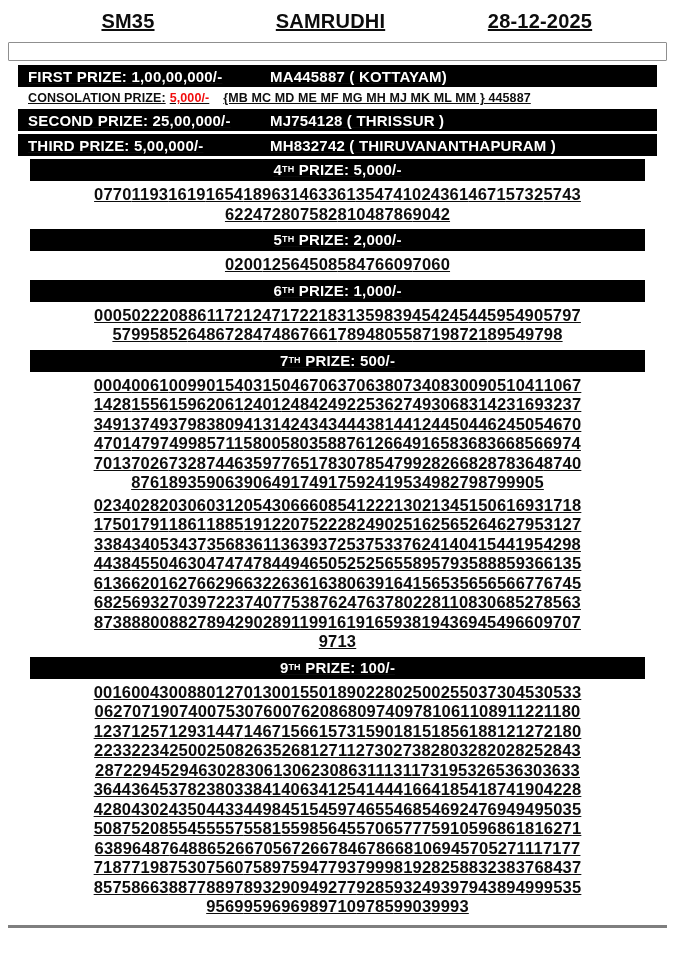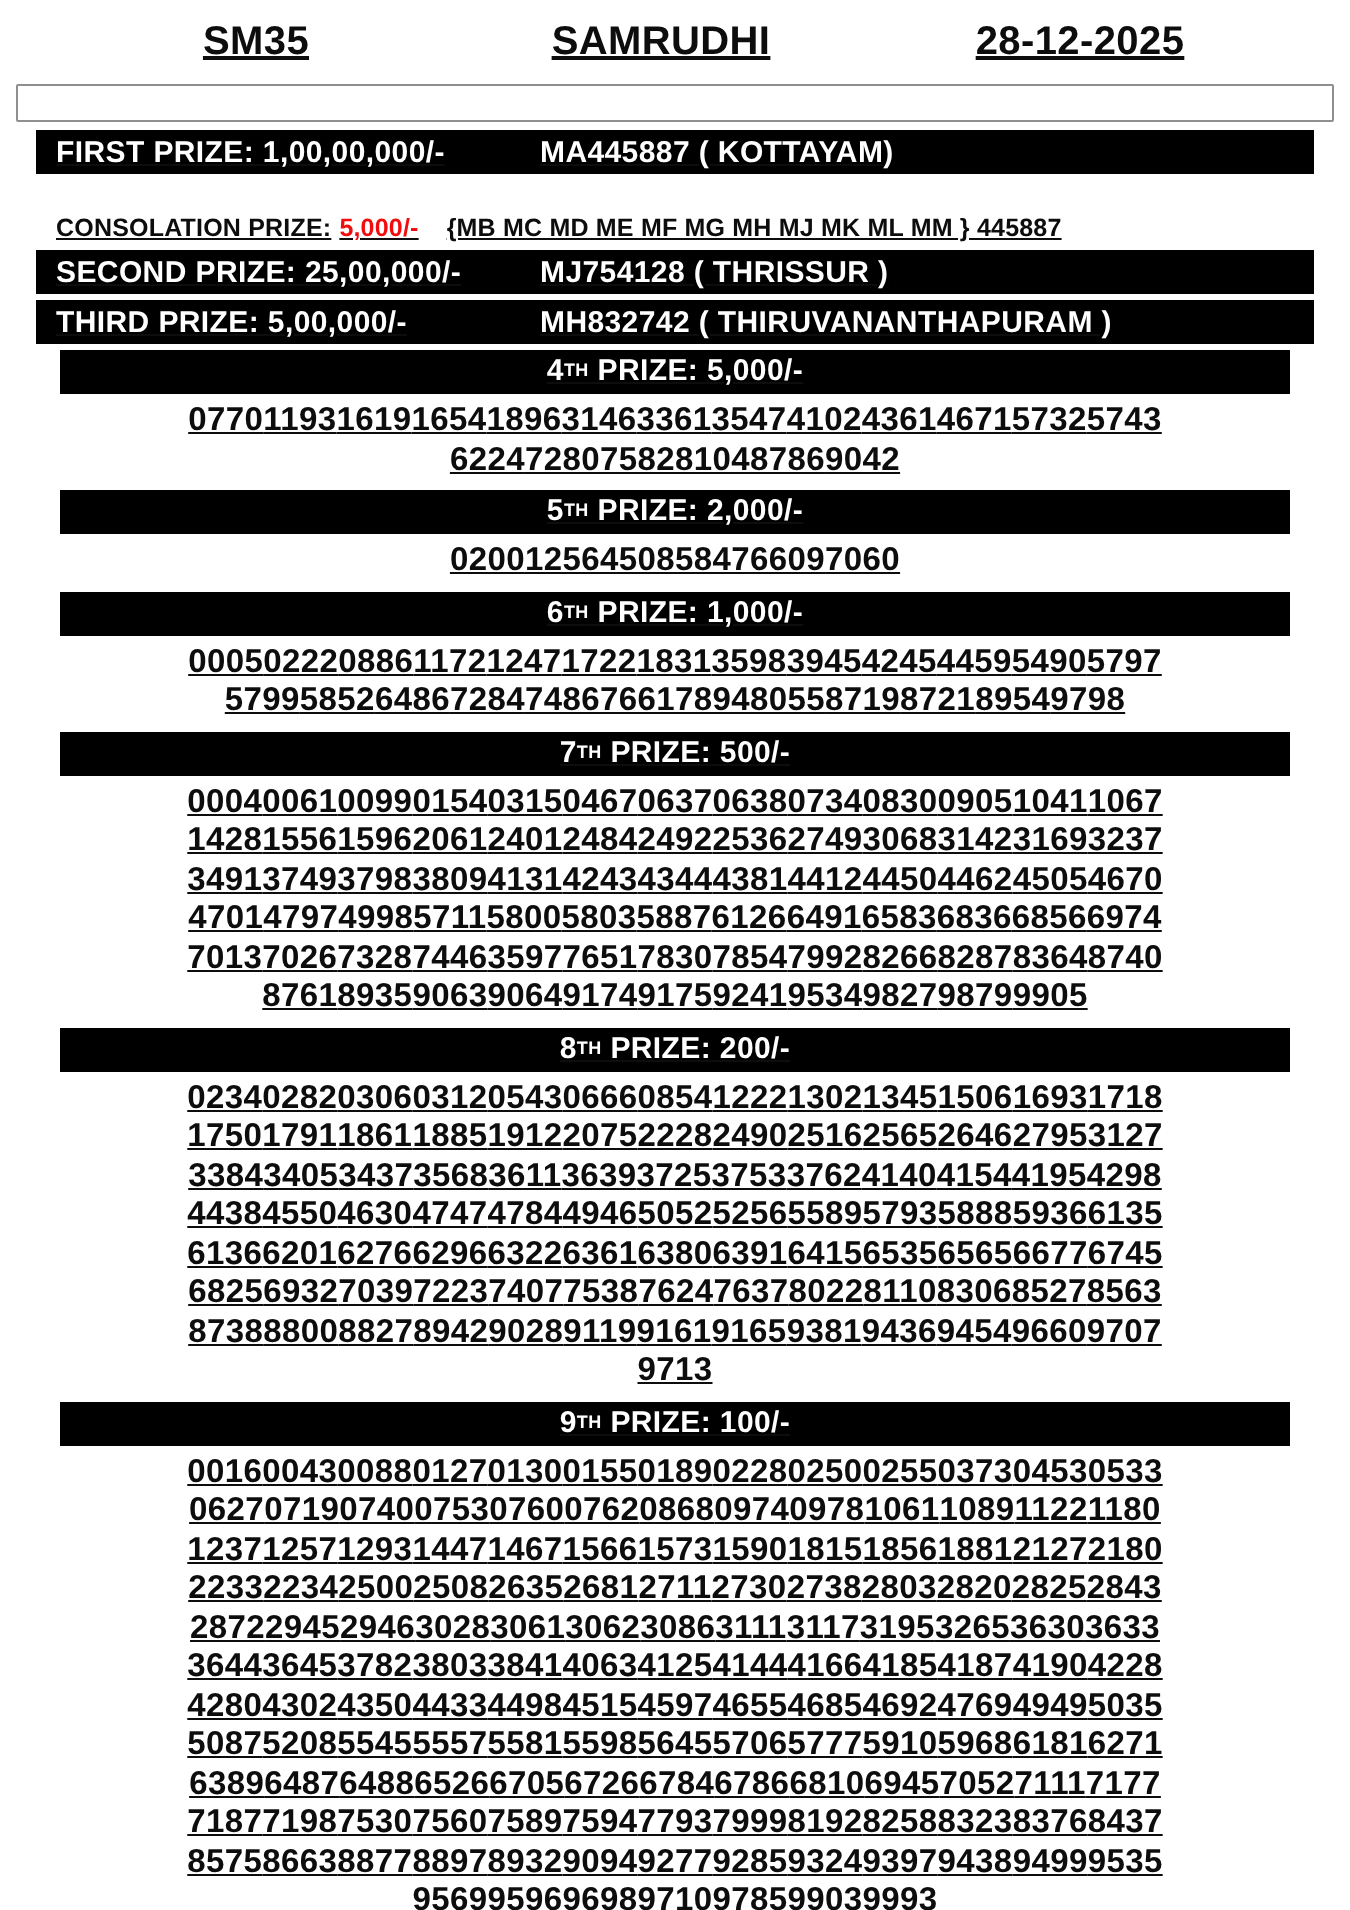--- a/index.html
+++ b/index.html
@@ -30,21 +30,21 @@
     padding:0 10px;font-size:15px;margin-bottom:3px;
     white-space:nowrap;letter-spacing:.2px;
   }
   .bar .bar-label{width:242px;flex:0 0 auto;}
   .bar .bar-winner{flex:1;}
   
   .consolation{
     display:flex;align-items:flex-end;
     font-size:12.5px;padding:1px 10px 4px;white-space:nowrap;letter-spacing:.1px;
   }
-  .consolation .red{color:#f10d0d;margin:16px 14px 0 4px;}
+  .consolation .red{color:#f10d0d;margin:0 14px 0 4px;}
   
   .section-bar{
     background:#000;color:#fff;height:22px;line-height:22px;
     text-align:center;font-size:15px;margin:3px 12px;letter-spacing:.2px;
   }
   .section-bar sup{font-size:9px;vertical-align:top;position:relative;top:-1px;}
   
   .rows{padding:1px 0 2px;}
   .num-row{
     display:flex;justify-content:center;
@@ -244,21 +244,20 @@
           <span>9064</span>
           <span>9174</span>
           <span>9175</span>
           <span>9241</span>
           <span>9534</span>
           <span>9827</span>
           <span>9879</span>
           <span>9905</span>
         </div>
       </div>
-      <div class="section-bar"><span>8</span><sup>TH</sup><span> PRIZE: 200/-</span></div>
       <div class="rows">
         <div class="num-row">
           <span>0234</span>
           <span>0282</span>
           <span>0306</span>
           <span>0312</span>
           <span>0543</span>
           <span>0666</span>
           <span>0854</span>
           <span>1222</span>

